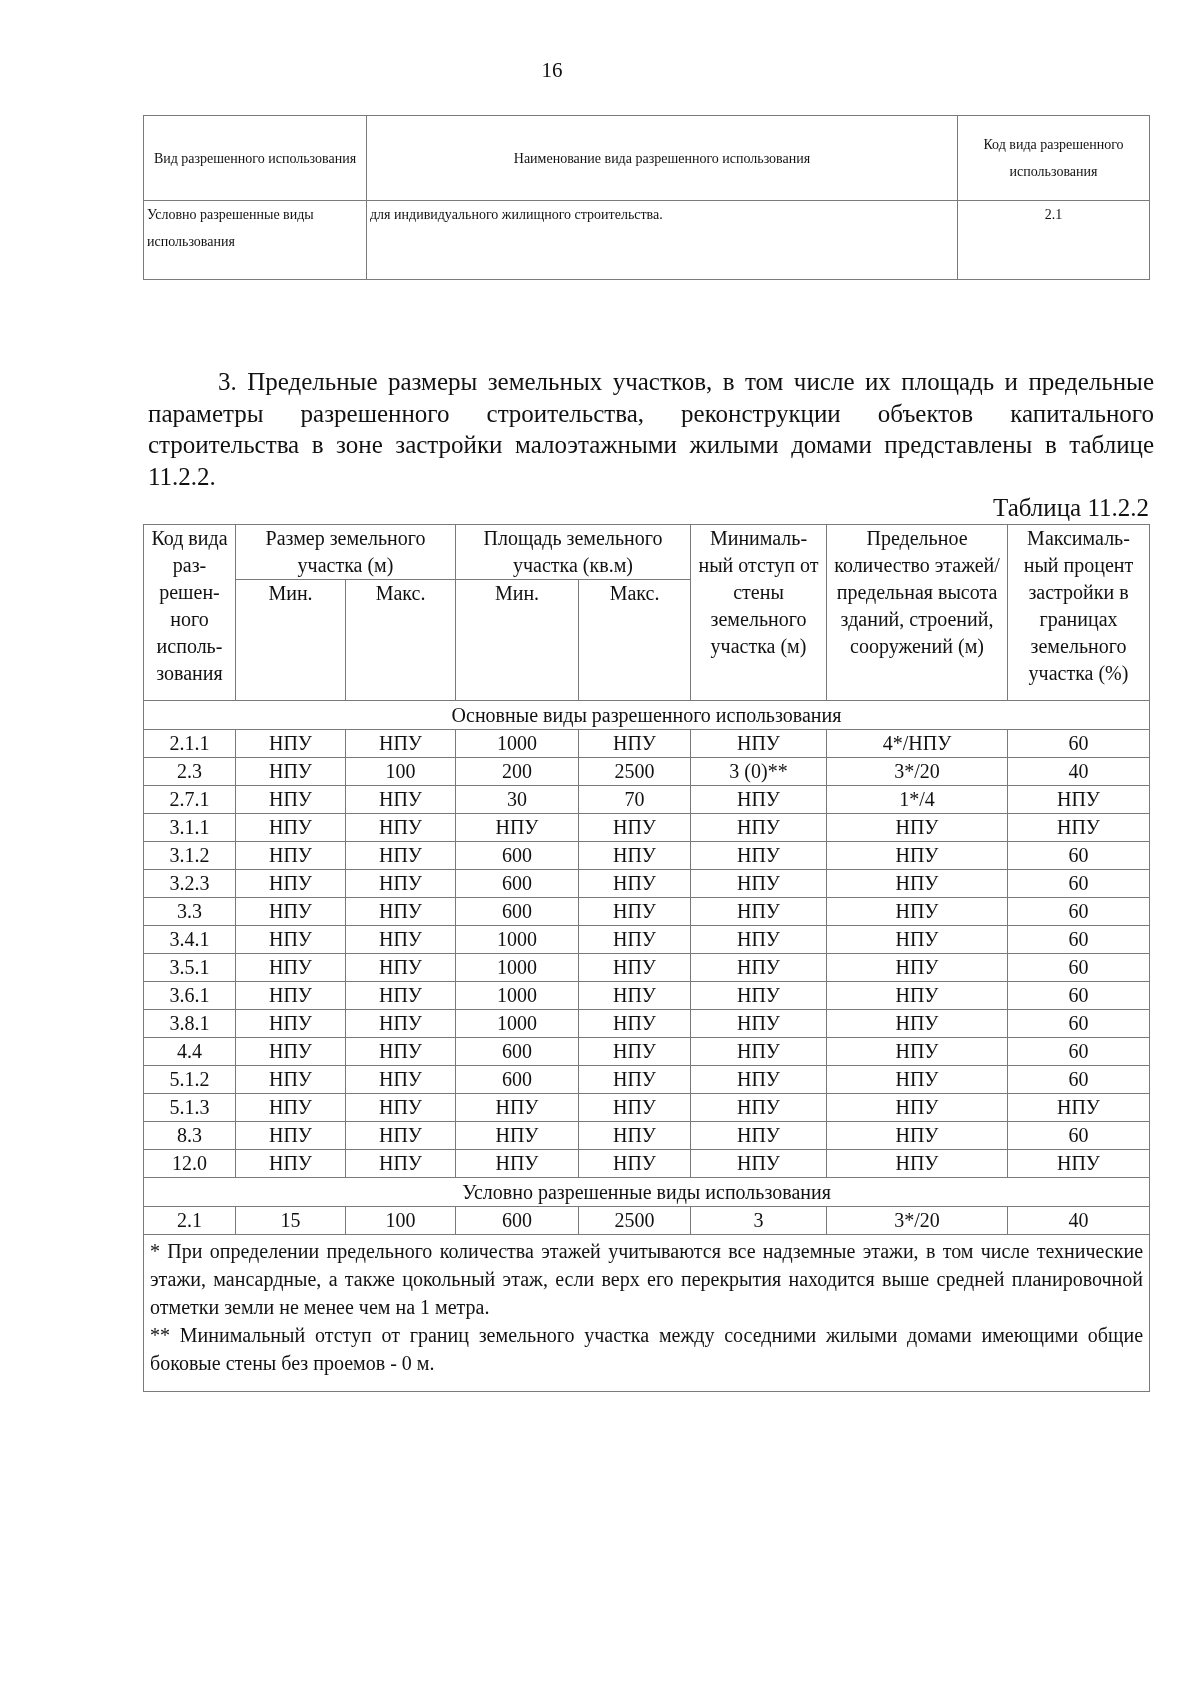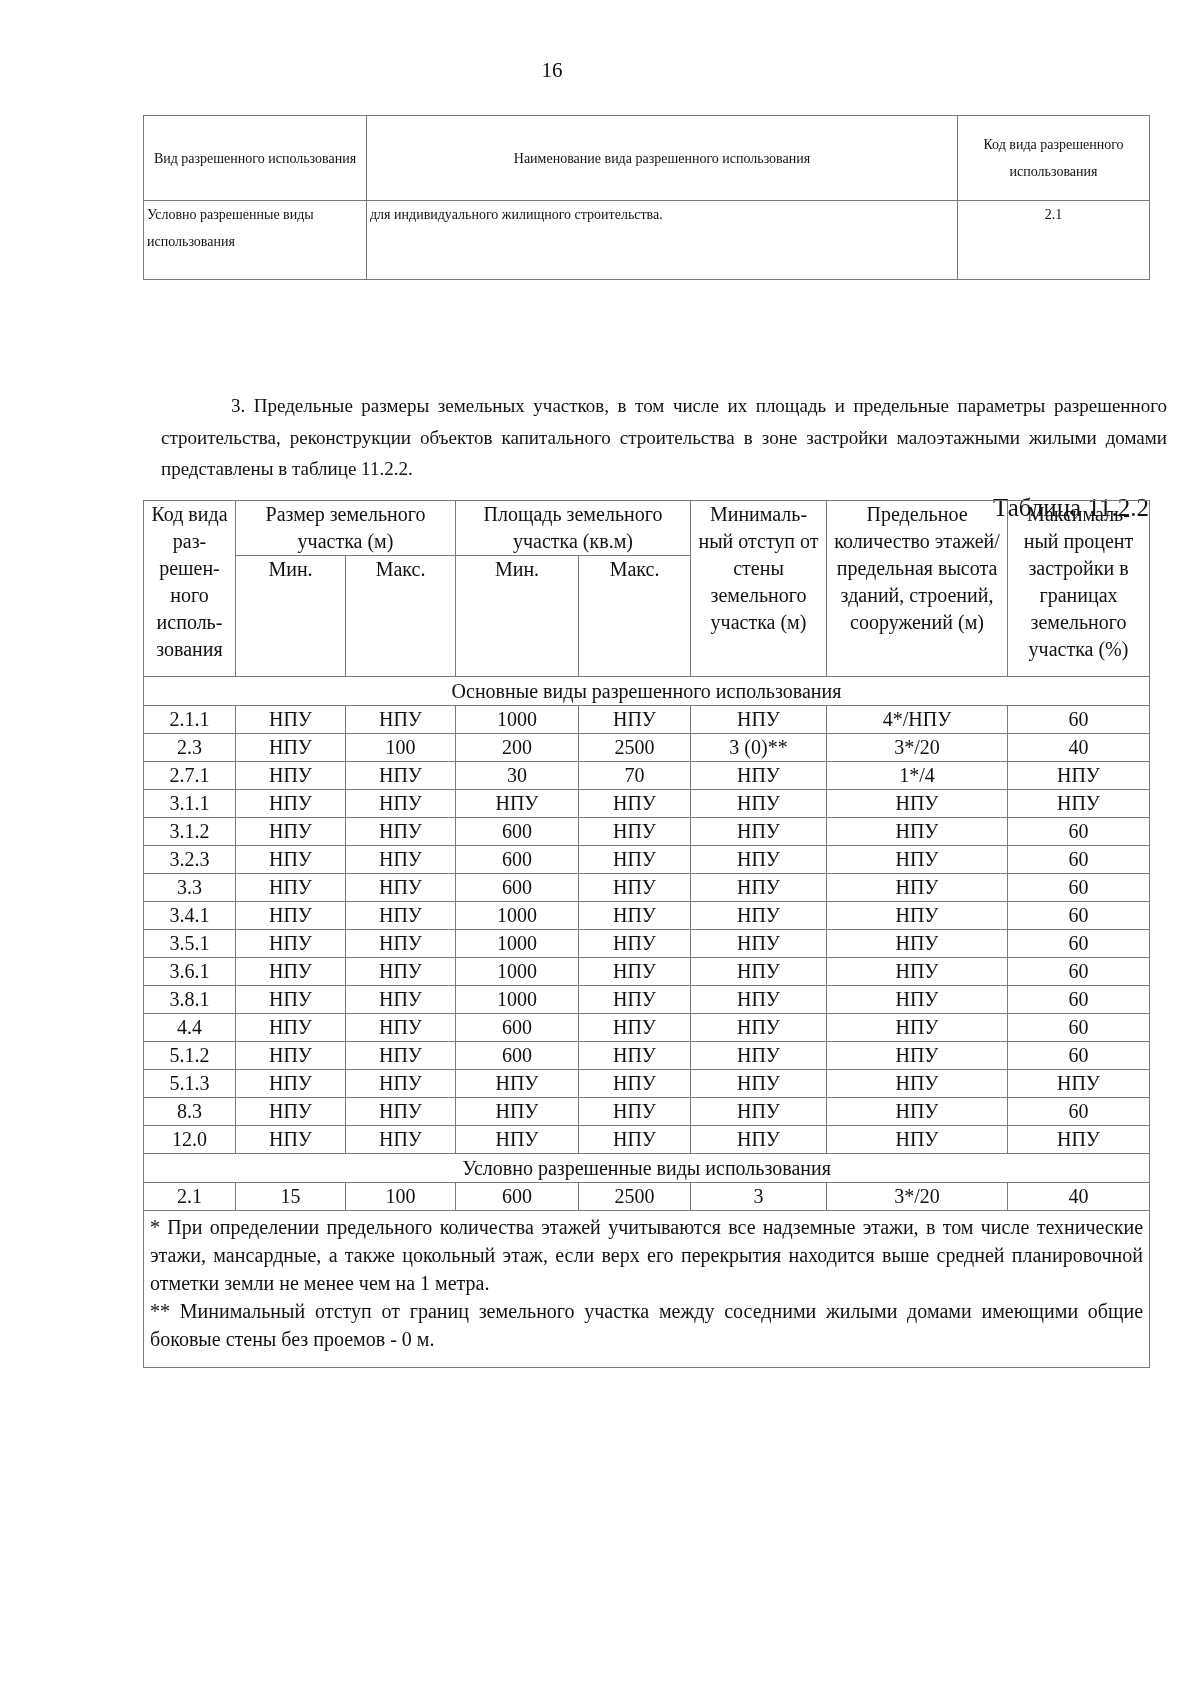--- a/index.html
+++ b/index.html
@@ -4,24 +4,24 @@
 <style>
   html, body { margin:0; padding:0; background:#ffffff; }
   body { width:1200px; height:1698px; position:relative; font-family:"Liberation Serif", "DejaVu Serif", serif; color:#111; }
   .page-num { position:absolute; top:58px; left:0; width:1104px; text-align:center; font-size:21px; }
   table { border-collapse:collapse; position:absolute; left:143px; width:1006px; table-layout:fixed; }
   td, th { border:1.5px solid #7a7a7a; font-weight:normal; padding:0 3px; vertical-align:top; }
   #t1 { top:115px; font-size:14px; line-height:27px; }
   #t1 th { text-align:center; vertical-align:middle; height:84px; }
   #t1 td { height:78px; }
   #t1 td.code { text-align:center; }
-  .para { position:absolute; left:161px; width:1006px; top:366px; font-size:19px; line-height:31.5px; text-align:justify;margin-top:24px; }
+  .para { position:absolute; left:148px; width:1006px; top:366px; font-size:25px; line-height:31.5px; text-align:justify; }
   .para .indent { display:inline-block; width:70px; }
   .caption { position:absolute; top:494px; left:143px; width:1006px; text-align:right; font-size:25px; }
-  #t2 { top:500px; font-size:20px; line-height:27px; }
+  #t2 { top:524px; font-size:20px; line-height:27px; }
   #t2 th { text-align:center; }
   #t2 td { text-align:center; height:27px; line-height:27px; vertical-align:middle; }
   #t2 td.section { height:28px; }
   #t2 td.notes { text-align:justify; vertical-align:top; padding:2px 6px 14px 6px; line-height:28px; }
 </style>
 </head>
 <body>
 
 <div class="page-num">16</div>
 

